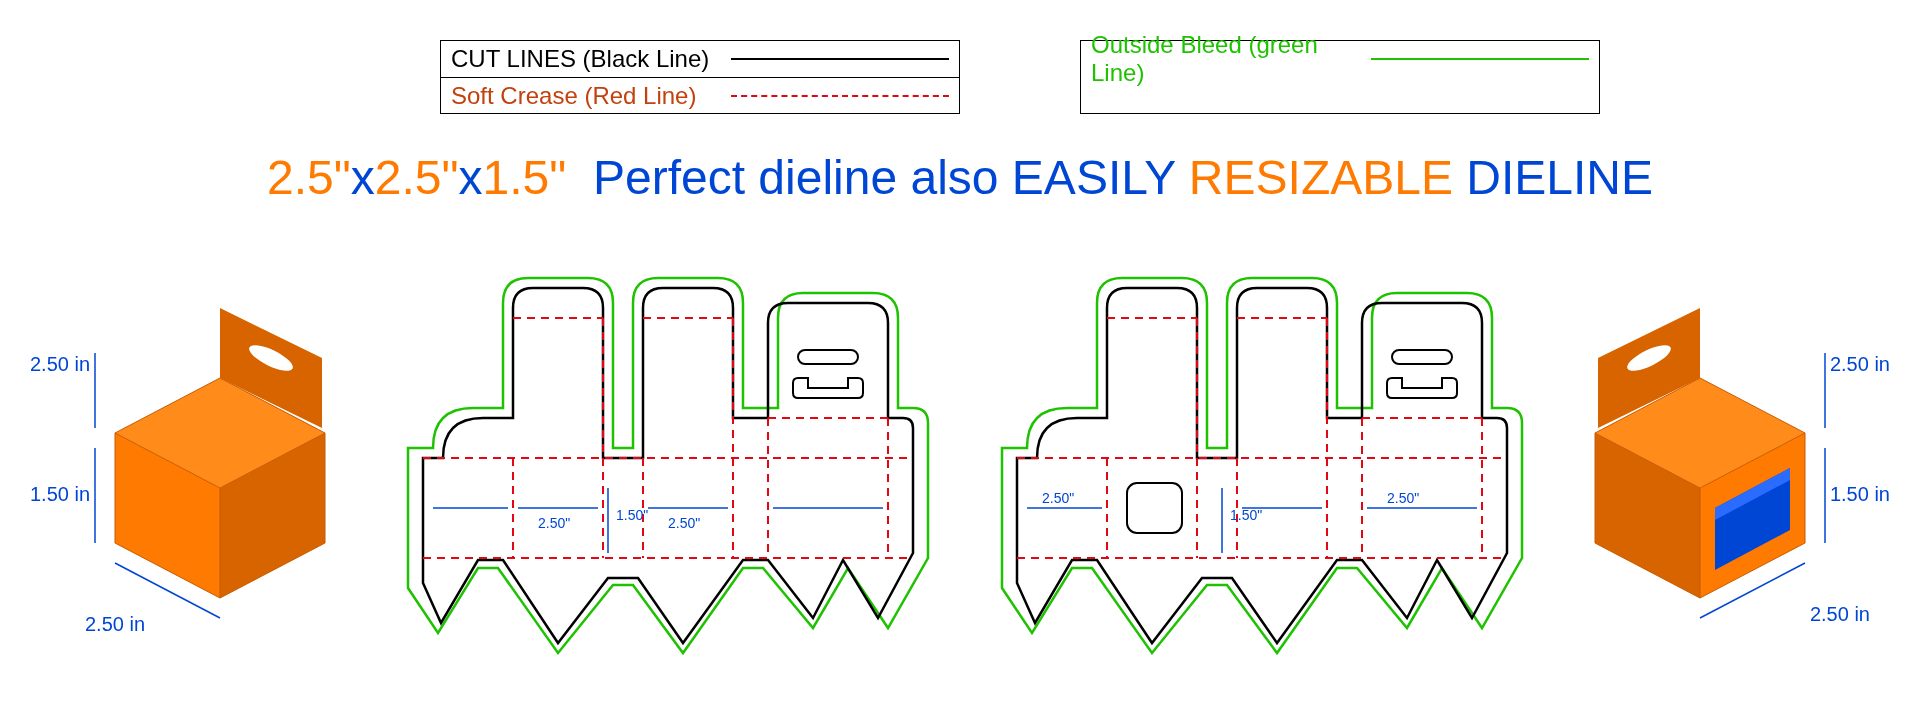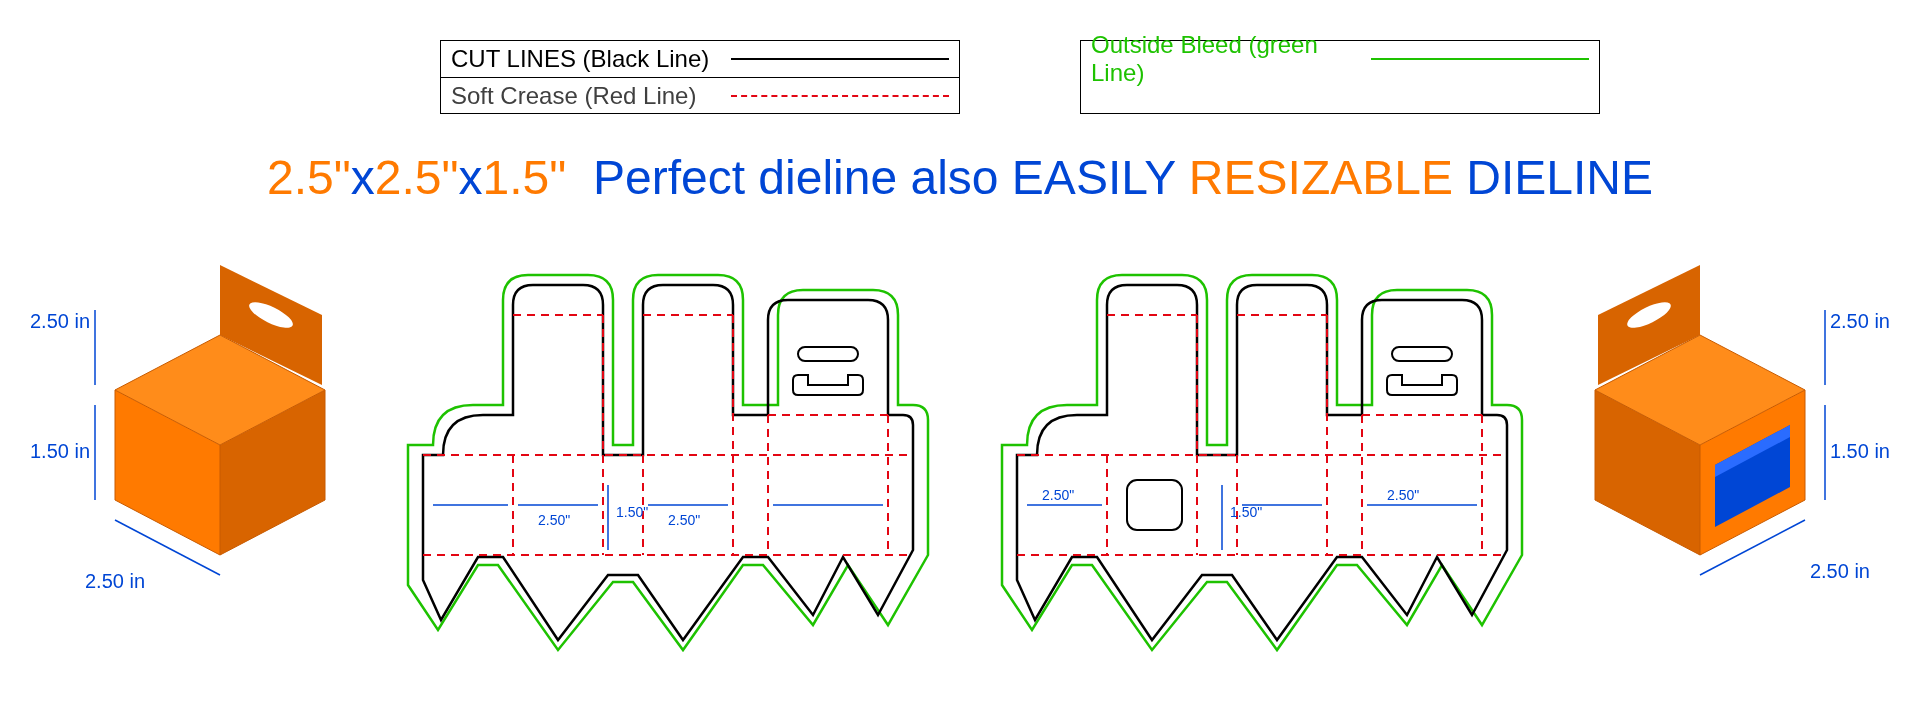--- a/index.html
+++ b/index.html
@@ -57,26 +57,26 @@
     font-size: 48px;
     font-weight: 400;
   }
   .headline .orange { color:#ff7a00; }
   .headline .blue { color:#0046d5; }
   .headline .bold { font-weight: 400; }
 
   
   .main {
     position: absolute;
-    top: 255px;
+    top: 248px;
     left: 30px;
     right: 30px;
     height: 430px;
     display: flex;
-    align-items: flex-start;
+    align-items: flex-end;
     justify-content: space-between;
   }
   .panel { position: relative; }
   .box3d { width: 320px; height: 380px; }
   .dieline { width: 560px; height: 420px; }
 
   
   .dimlabel {
     position: absolute;
     color: #0046d5;
@@ -86,21 +86,21 @@
 </style>
 </head>
 <body>
 
 <div class="legend-row">
   <div class="legend-box">
     <div class="legend-row-item">
       <span class="legend-label">CUT LINES (Black Line)</span>
       <span class="legend-sample sample-solid"></span>
     </div>
-    <div class="legend-row-item" style="color:#404040;">
+    <div class="legend-row-item" style="color:#c2410c;">
       <span class="legend-label">Soft Crease (Red Line)</span>
       <span class="legend-sample sample-dashed"></span>
     </div>
   </div>
   <div class="legend-box">
     <div class="legend-row-item" style="color:#1ec200;">
       <span class="legend-label">Outside Bleed (green Line)</span>
       <span class="legend-sample sample-green"></span>
     </div>
   </div>

